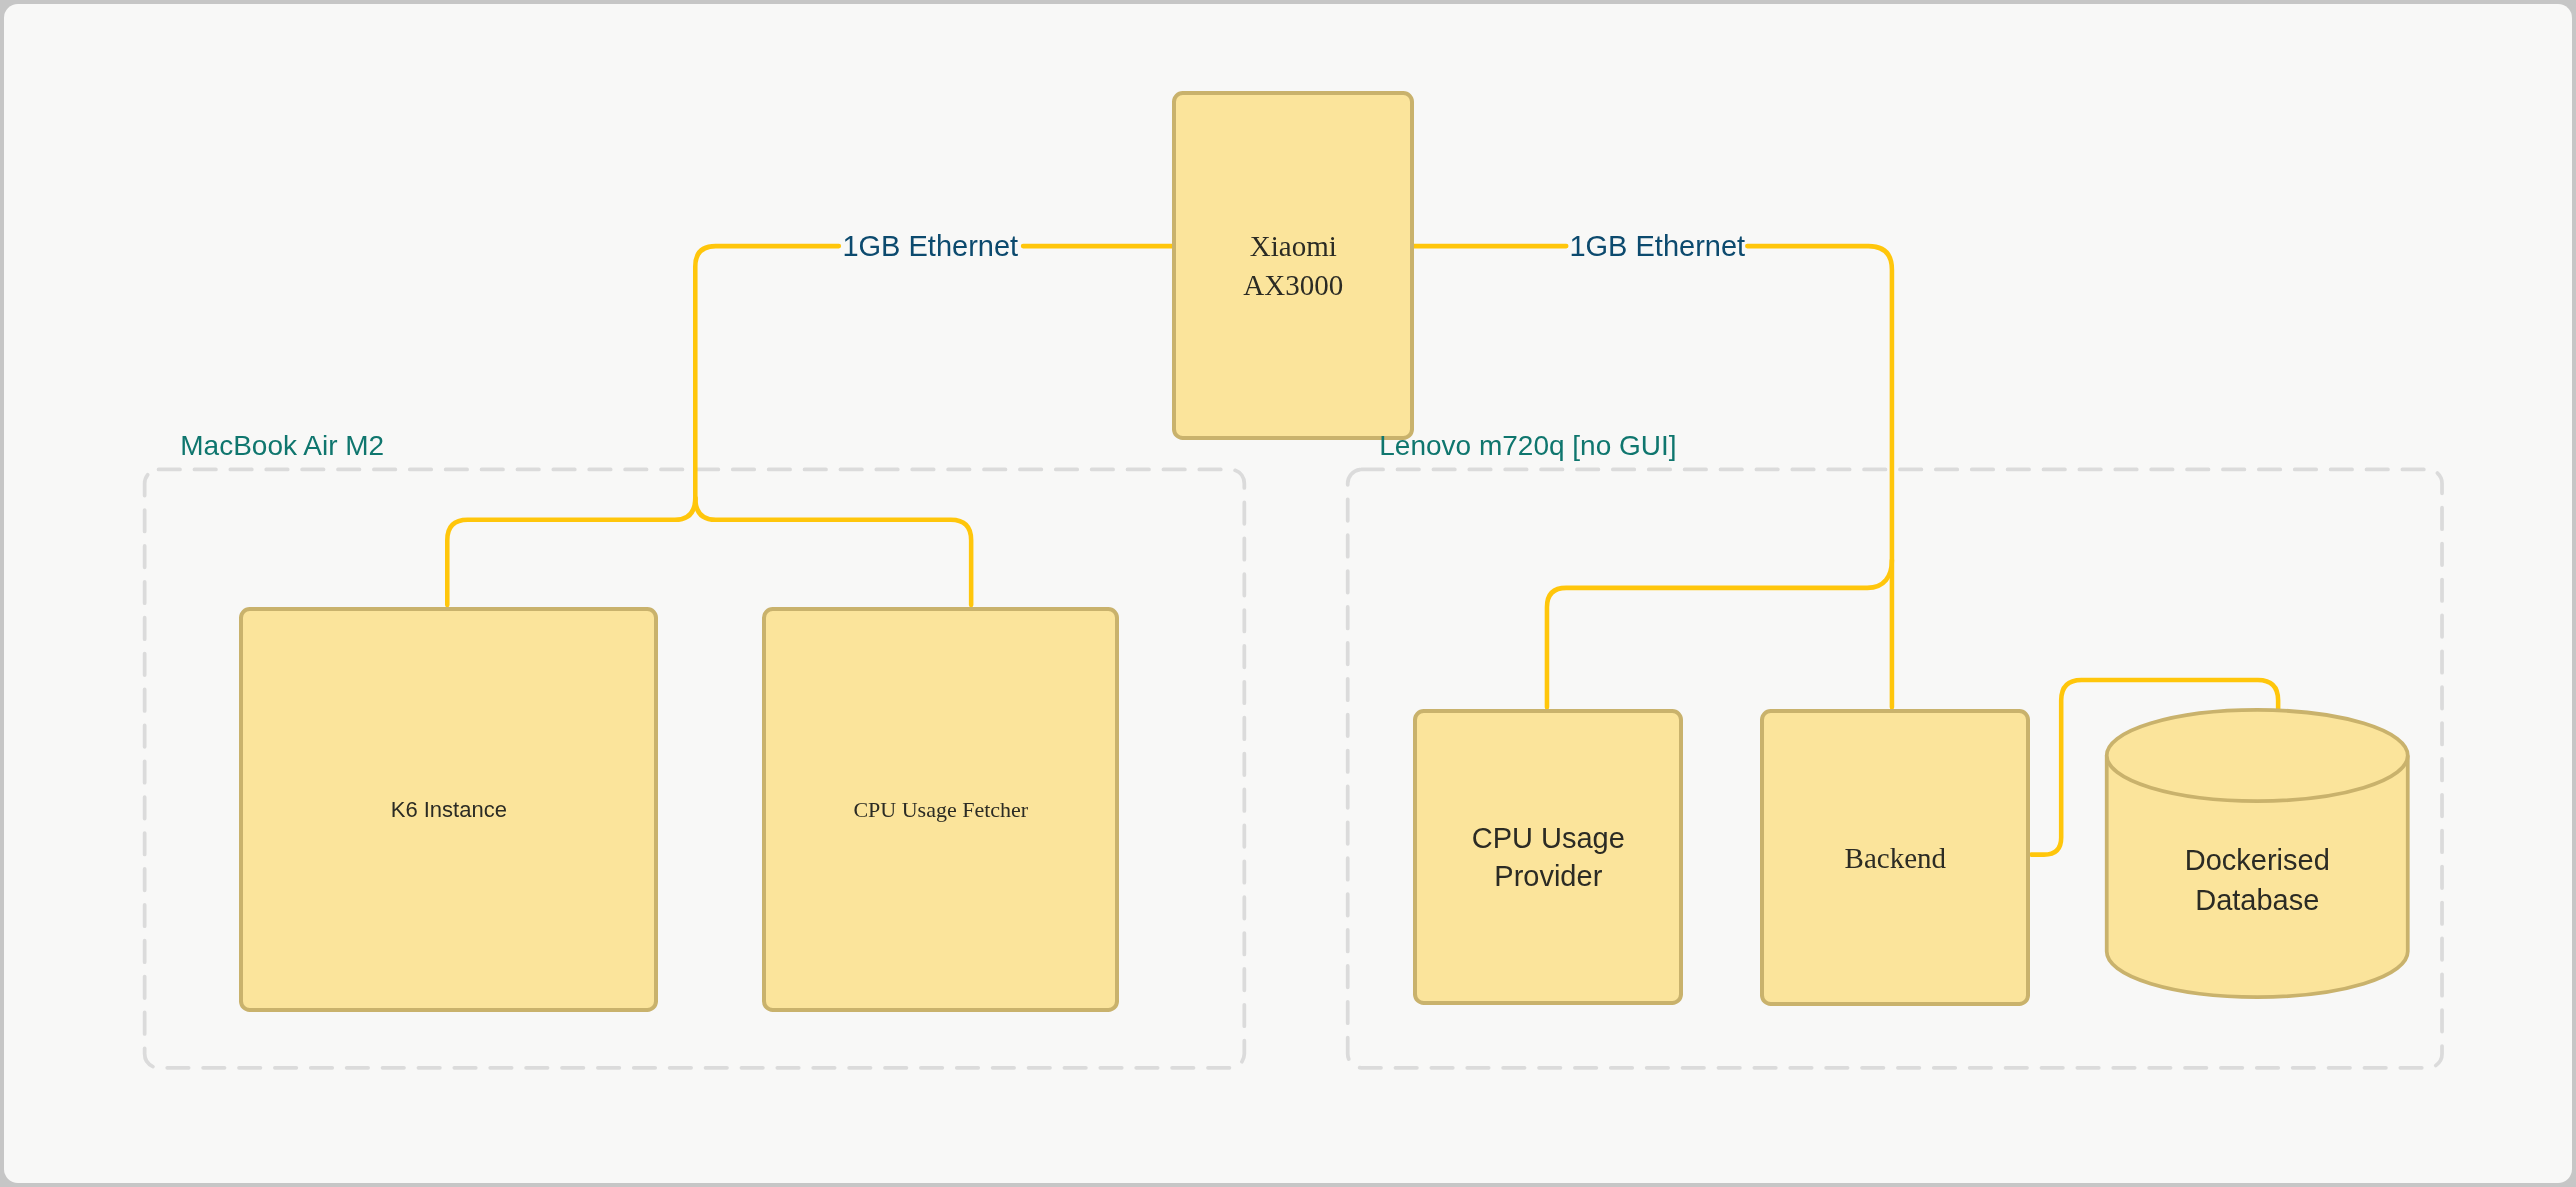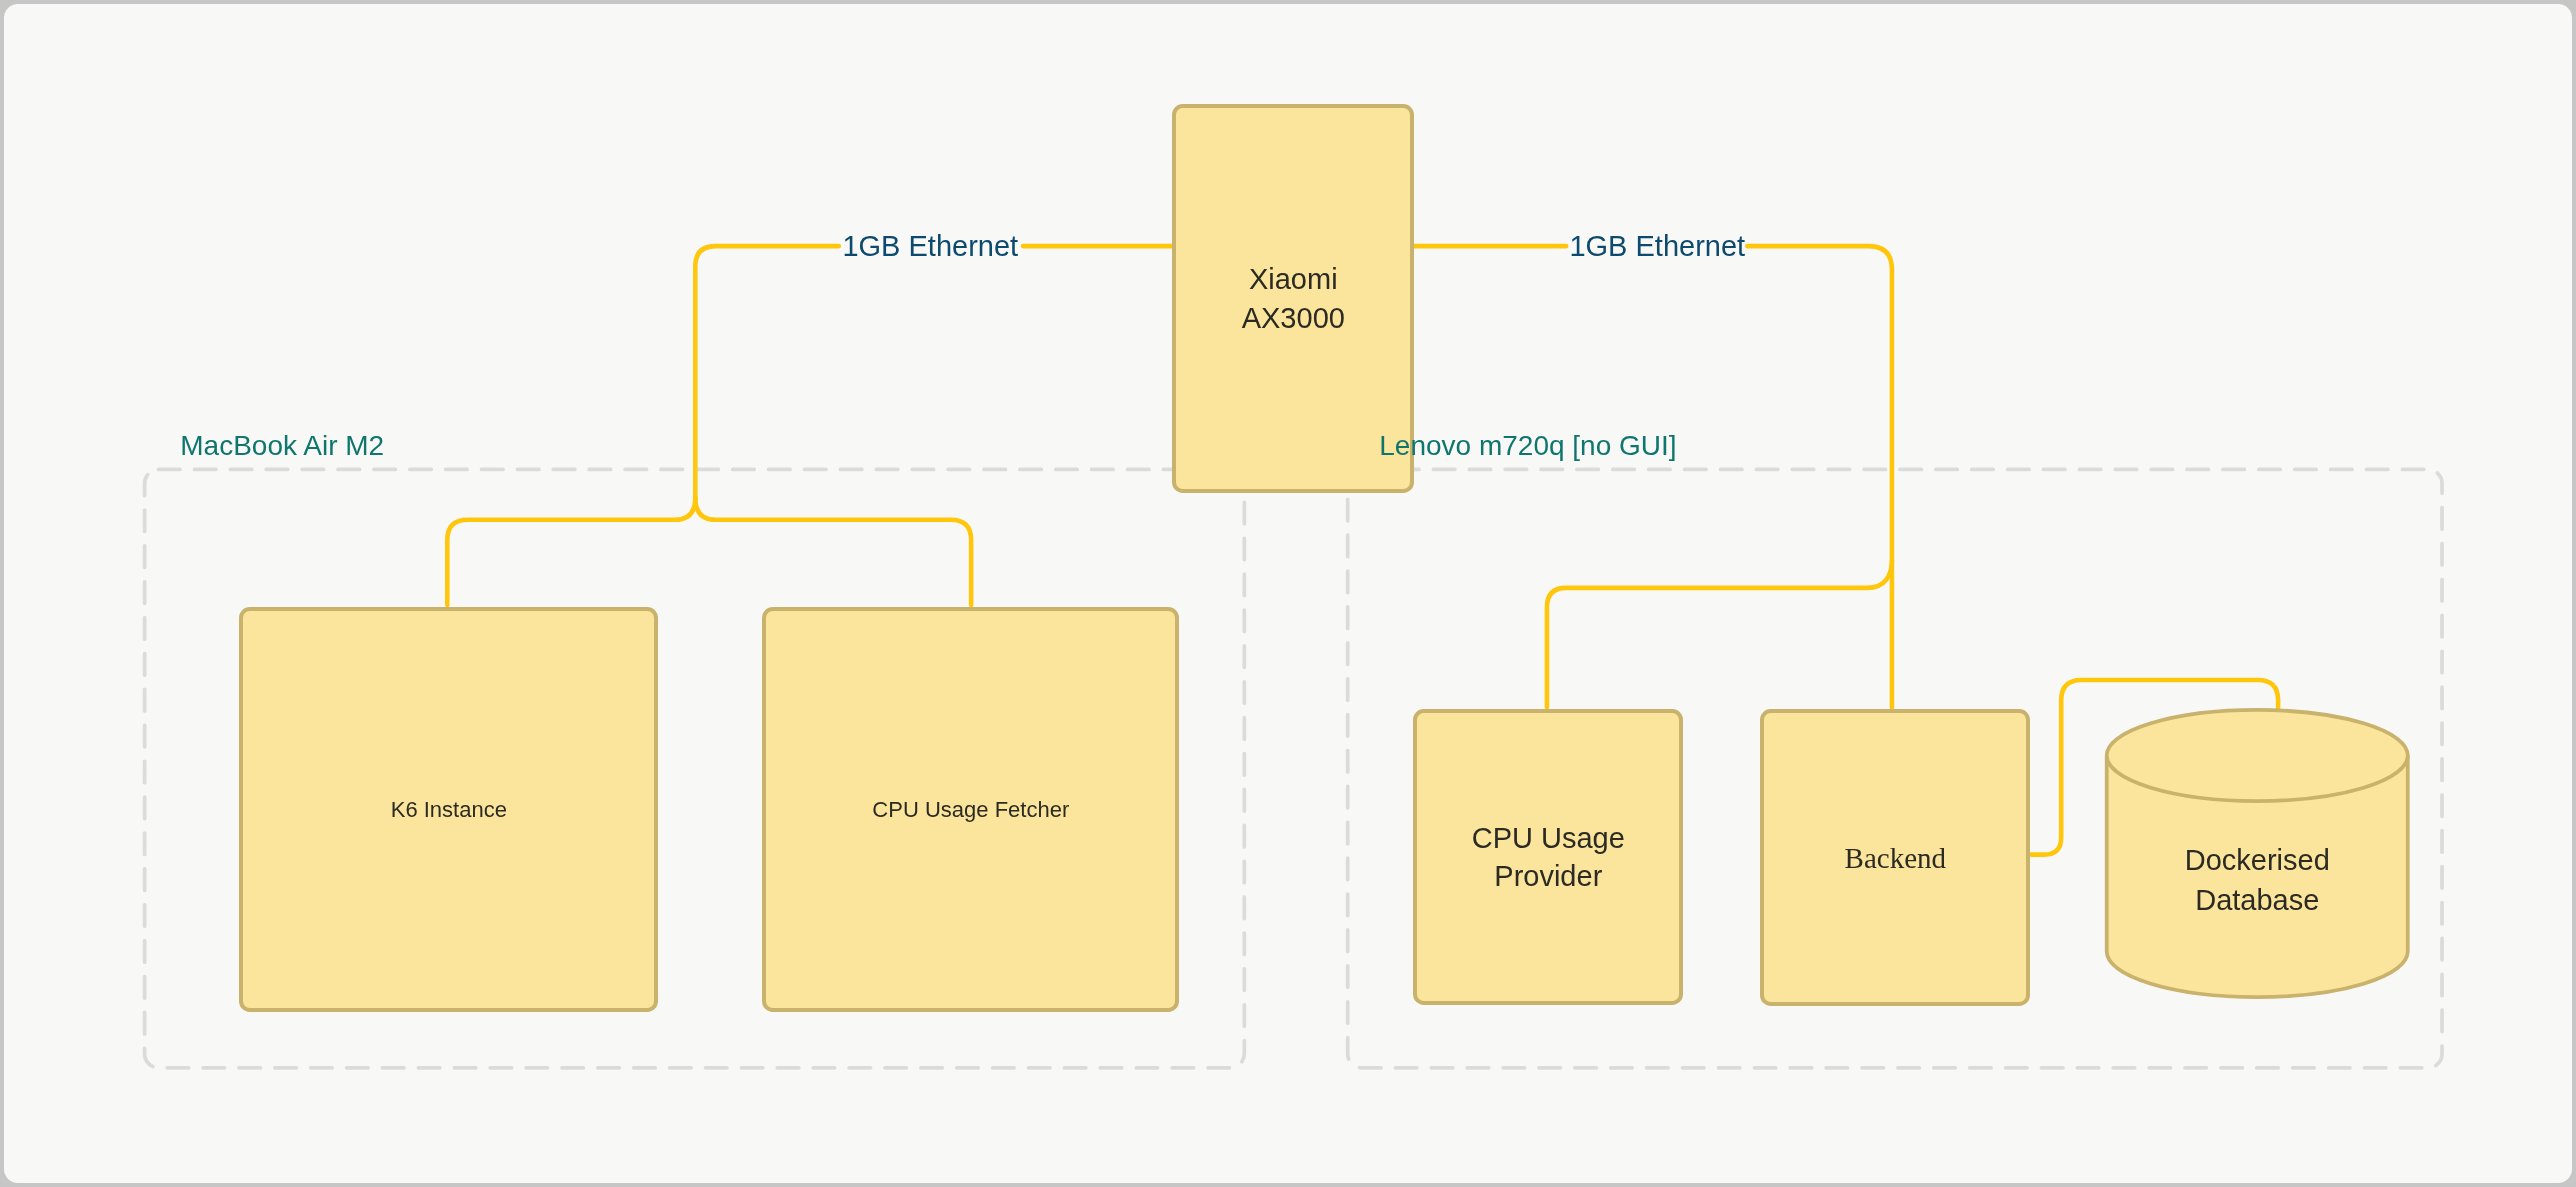--- a/index.html
+++ b/index.html
@@ -94,30 +94,30 @@
 
         <path d="M 3784 1588 H 3808 Q 3840 1588 3840 1556 V 1300 Q 3840 1262 3878 1262 H 4207 Q 4245 1262 4245 1300 V 1332"></path>
       </g>
 
       <g>
         <path d="M 3925 1403 V 1769 A 281 85 0 0 0 4487 1769 V 1403" fill="#fbe49b" stroke="#c9b26c" stroke-width="7"></path>
         <ellipse cx="4206" cy="1403" rx="281" ry="85" fill="#fbe49b" stroke="#c9b26c" stroke-width="7"></ellipse>
       </g>
     </svg>
 
-    <div class="node" style="left:1168px; top:100px; width:242px; height:389px;">
+    <div class="node" style="left:1168px; top:87px; width:242px; height:349px;font-family:Liberation Serif, serif;">
       <span>Xiaomi
 AX3000</span>
     </div>
 
     <div class="node big" style="left:235px; top:603px; width:419px; height:405px;">
       <span>K6 Instance</span>
     </div>
 
-    <div class="node big" style="left:758px; top:603px; width:417px; height:405px;">
+    <div class="node big" style="left:758px; top:603px; width:357px; height:405px;font-family:Liberation Serif, serif;">
       <span>CPU Usage Fetcher</span>
     </div>
 
     <div class="node" style="left:1409px; top:705px; width:270px; height:296px;">
       <span>CPU Usage
 Provider</span>
     </div>
 
     <div class="node" style="left:1756px; top:705px; width:270px; height:297px;font-family:Liberation Serif, serif;">
       <span>Backend</span>

